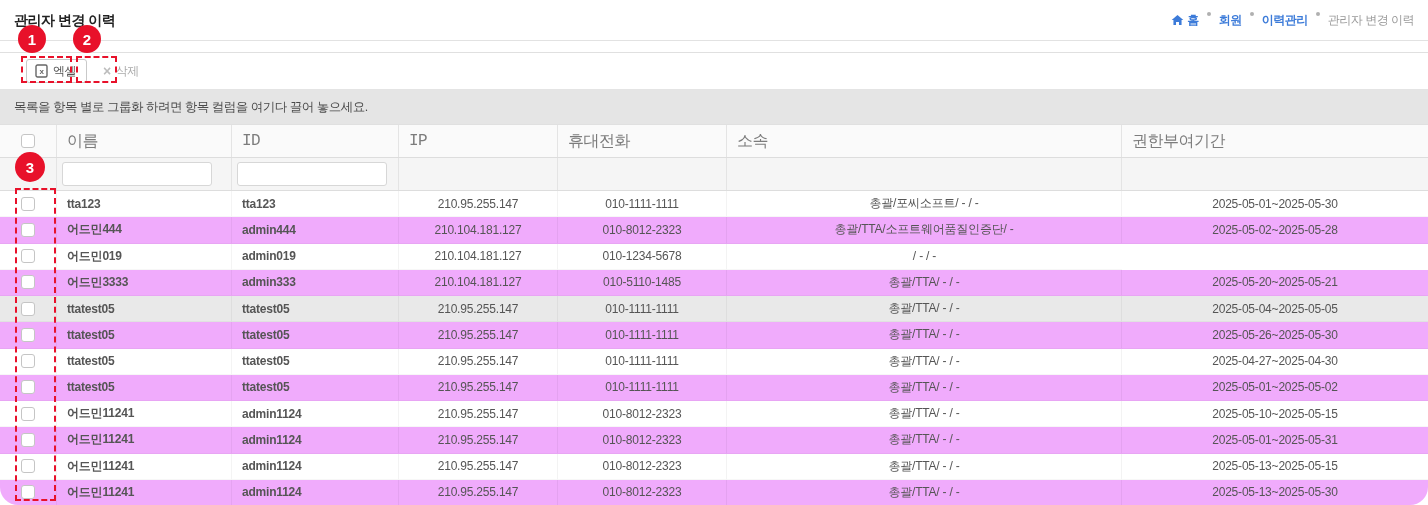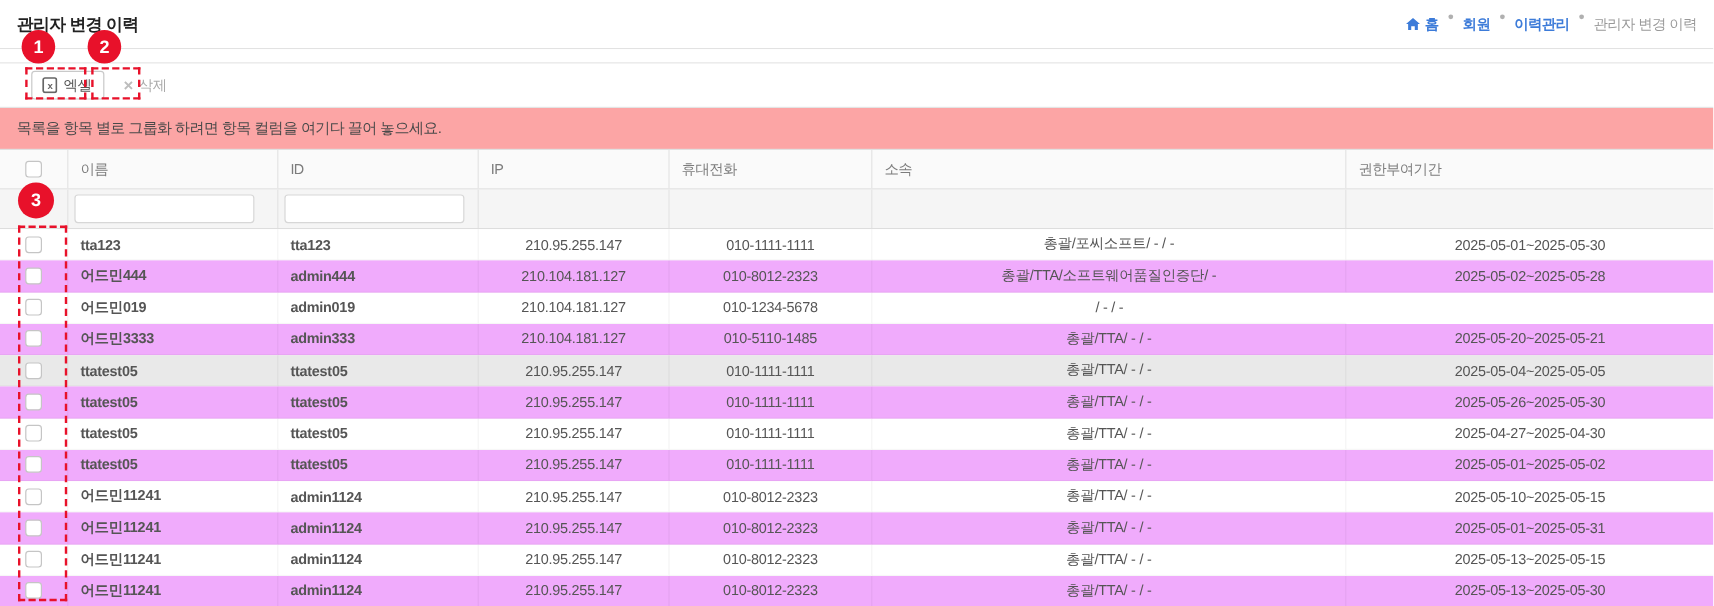--- a/index.html
+++ b/index.html
@@ -1,45 +1,45 @@
 <!DOCTYPE html>
 <html><head>
 <meta charset="utf-8">
 <style>
   * { box-sizing: border-box; margin: 0; padding: 0; }
   html,body { background:#fff; }
   body { font-family: "Liberation Sans", "DejaVu Sans", sans-serif; }
-  #stage { position:relative; width:1428px; height:505px; overflow:hidden; background:#fff; }
+  #stage { position:relative; width:1428px; height:505px; overflow:hidden; background:#fff;border-radius:18px; }
 
   
   .page-header { height:41px; border-bottom:1px solid #e2e2e2; display:flex; align-items:center; justify-content:space-between; padding:0 14px; background:#fff; }
   .page-title { font-size:14px; font-weight:bold; color:#222; letter-spacing:-0.5px; padding-top:2px; }
   .breadcrumb { display:flex; align-items:center; gap:8px; font-size:12px; }
   .crumb { color:#3c7bd9; font-weight:bold; letter-spacing:-0.5px; cursor:pointer; }
   .crumb.current { color:#999; font-weight:normal; cursor:default; }
   .crumb-home { display:flex; align-items:center; gap:3px; color:#3c7bd9; font-weight:bold; letter-spacing:-0.5px; cursor:pointer; }
   .crumb-dot { width:4px; height:4px; border-radius:50%; background:#b0b0b0; flex:0 0 auto; }
 
   .header-gap { height:11px; background:#fff; }
 
   
   .grid-widget { border-top:1px solid #e0e0e0; background:#fff; }
   .toolbar { height:37px; border-bottom:1px solid #e4e4e4; display:flex; align-items:center; gap:10px; padding-left:26px; background:#fff; }
   .btn { display:flex; align-items:center; gap:5px; height:24px; font-size:12px; letter-spacing:-0.5px; cursor:pointer; background:#fff; }
   .btn-excel { border:1px solid #c9c9c9; border-radius:3px; padding:0 10px 0 8px; color:#555; }
   .btn-delete { border:none; padding:0 6px; color:#aaa; background:transparent; }
   .x-icon { font-size:14px; color:#bdbdbd; line-height:1; font-weight:bold; }
 
-  .group-hint-bar { height:35px; border-bottom:1px solid #e0e0e0; display:flex; align-items:center; padding-left:14px; background:#fca5a5; }
+  .group-hint-bar { height:35px; border-bottom:1px solid #e0e0e0; display:flex; align-items:center; padding-left:14px; background:#e5e5e5; }
   .group-hint { font-size:12.5px; color:#4a4a4a; letter-spacing:-0.5px; }
 
   
   .grid-cols { display:grid; grid-template-columns:57px 175px 167px 159px 169px 395px 1fr; }
   .thead { height:33px; background:#fafafa; border-bottom:1px solid #ddd; }
-  .thead .hcell { display:flex; align-items:center; padding-left:10px; font-size:12px; color:#7c7c7c; letter-spacing:-0.5px; border-right:1px solid #e4e4e4; cursor:pointer; }
+  .thead .hcell { display:flex; align-items:center; padding-left:10px; font-size:16px; color:#7c7c7c; letter-spacing:-0.5px; border-right:1px solid #e4e4e4; cursor:pointer;font-family:Liberation Mono, monospace; }
   .thead .hcell:last-child { border-right:none; }
   .thead .hcell.check { justify-content:center; padding-left:0; }
 
   .filter-row { height:33px; background:#f5f5f5; border-bottom:1px solid #ddd; }
   .filter-row .fcell { border-right:1px solid #e4e4e4; display:flex; align-items:center; }
   .filter-row .fcell:last-child { border-right:none; }
   .filter-input { width:150px; height:24px; margin-left:5px; border:1px solid #d7d7d7; border-radius:3px; background:#fff; font-size:12px; padding:0 6px; outline:none; color:#444; }
 
   .tbody .trow { height:26.25px; background:#fff; }
   .tbody .trow.alt { background:#f0abfc; }

